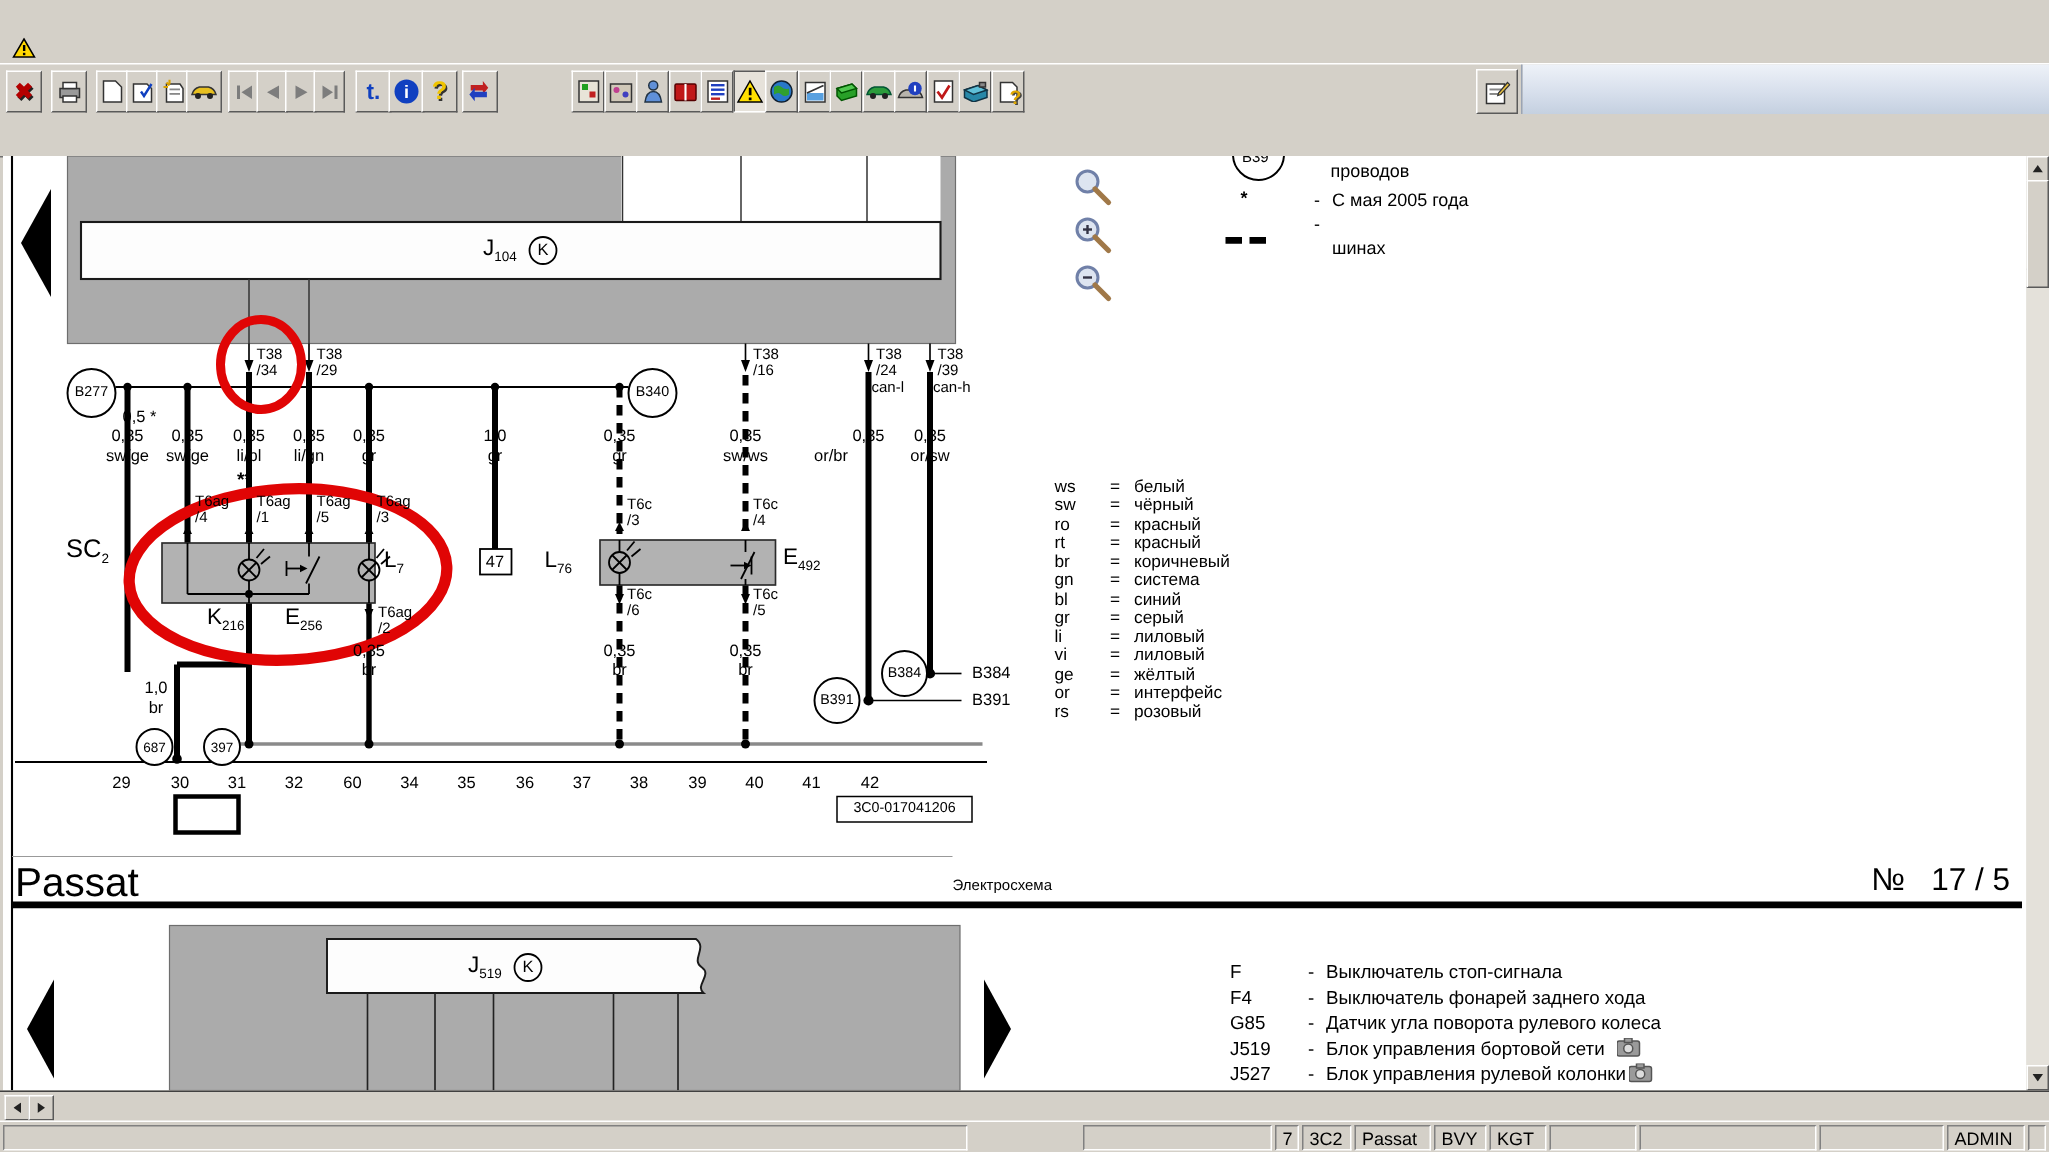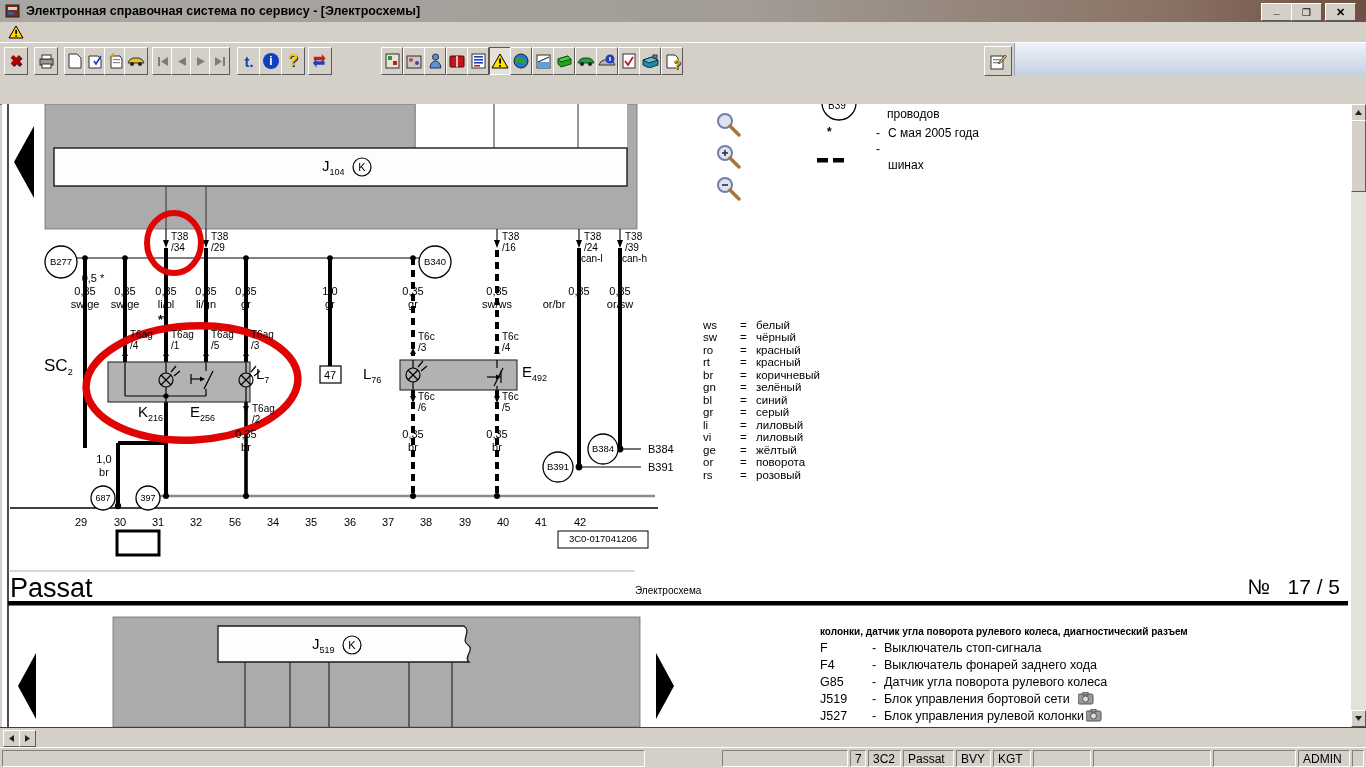--- a/index.html
+++ b/index.html
@@ -23,37 +23,20 @@
     font-size:12px;line-height:16px;padding-left:4px;box-sizing:border-box;background:#d4d0c8}
   .comp{position:absolute;white-space:nowrap;font-size:15px;line-height:15px;font-family:"Liberation Sans",sans-serif}
   .comp sub{font-size:9px}
   .ulf::first-letter{text-decoration:underline}
 </style>
 </head>
 <body>
 
 <div id="screen">
 
-  <div class="abs" style="left:0;top:0;width:1366px;height:22px;background:linear-gradient(90deg,#a9a7a4 0%,#a29c95 55%,#8a7365 85%,#6e4f41 100%);border-bottom:1px solid #808080">
-    <svg class="abs" style="left:5px;top:3px" width="16" height="16">
-      <rect x="1" y="2" width="13" height="12" fill="#7b2b20" stroke="#222"></rect>
-      <rect x="3" y="4" width="9" height="3" fill="#d8d0c4"></rect>
-        <rect x="3" y="9" width="6" height="3" fill="#3b5a8c"></rect>
-    </svg>
-    <div class="t f125 b" style="left:26px;top:4px">Электронная справочная система по сервису - [Электросхемы]</div>
-    <div class="btn raised" style="left:1261px;top:3px;width:29px;height:16px;font-size:11px;font-weight:bold">
-        <span style="margin-top:-6px">_</span>
-      </div>
-    <div class="btn raised" style="left:1291px;top:3px;width:29px;height:16px;font-size:10px">
-        <span>❐</span>
-      </div>
-    <div class="btn raised" style="left:1325px;top:3px;width:29px;height:16px;font-size:11px;font-weight:bold">
-        <span>✕</span>
-      </div>
-  </div>
 
   <div class="abs" style="left:0;top:22px;width:1366px;height:20px;background:#d4d0c8">
     <svg class="abs" style="left:8px;top:3px" width="16" height="14">
       <polygon points="8,1 15,13 1,13" fill="#ffd700" stroke="#000" stroke-width="1"></polygon>
       <rect x="7.3" y="5" width="1.6" height="4" fill="#000"></rect>
         <rect x="7.3" y="10.2" width="1.6" height="1.6" fill="#000"></rect>
     </svg>
     <div class="t f125" style="left:36px;top:25px">Служба</div>
     <div class="t f125" style="left:97px;top:25px">Править</div>
     <div class="t f125" style="left:158px;top:25px">Просмотр</div>
@@ -586,21 +569,21 @@
   <div class="t f95 c" style="left:603px;top:444px">B384</div>
   <div class="t f11" style="left:648px;top:443px">B384</div>
   <div class="t f11" style="left:648px;top:461px">B391</div>
   <div class="t f9 c" style="left:103px;top:493px">687</div>
   <div class="t f9 c" style="left:148px;top:493px">397</div>
 
   <div class="t f11 c" style="left:81px;top:516px">29</div>
   <div class="t f11 c" style="left:120px;top:516px">30</div>
   <div class="t f11 c" style="left:158px;top:516px">31</div>
   <div class="t f11 c" style="left:196px;top:516px">32</div>
-  <div class="t f11 c" style="left:235px;top:516px">56</div>
+  <div class="t f11 c" style="left:235px;top:516px">60</div>
   <div class="t f11 c" style="left:273px;top:516px">34</div>
   <div class="t f11 c" style="left:311px;top:516px">35</div>
   <div class="t f11 c" style="left:350px;top:516px">36</div>
   <div class="t f11 c" style="left:388px;top:516px">37</div>
   <div class="t f11 c" style="left:426px;top:516px">38</div>
   <div class="t f11 c" style="left:465px;top:516px">39</div>
   <div class="t f11 c" style="left:503px;top:516px">40</div>
   <div class="t f11 c" style="left:541px;top:516px">41</div>
   <div class="t f11 c" style="left:580px;top:516px">42</div>
   <div class="t f95 c" style="left:603px;top:534px">3C0-017041206</div>
@@ -626,49 +609,48 @@
       <div class="t f115" style="left:40px;top:28px">=</div>
       <div class="t f115" style="left:56px;top:28px">красный</div>
     <div class="t f115" style="left:3px;top:40px">rt</div>
       <div class="t f115" style="left:40px;top:40px">=</div>
       <div class="t f115" style="left:56px;top:40px">красный</div>
     <div class="t f115" style="left:3px;top:53px">br</div>
       <div class="t f115" style="left:40px;top:53px">=</div>
       <div class="t f115" style="left:56px;top:53px">коричневый</div>
     <div class="t f115" style="left:3px;top:65px">gn</div>
       <div class="t f115" style="left:40px;top:65px">=</div>
-      <div class="t f115" style="left:56px;top:65px">зелёный</div>
+      <div class="t f115" style="left:56px;top:65px">система</div>
     <div class="t f115" style="left:3px;top:78px">bl</div>
       <div class="t f115" style="left:40px;top:78px">=</div>
       <div class="t f115" style="left:56px;top:78px">синий</div>
     <div class="t f115" style="left:3px;top:90px">gr</div>
       <div class="t f115" style="left:40px;top:90px">=</div>
       <div class="t f115" style="left:56px;top:90px">серый</div>
     <div class="t f115" style="left:3px;top:103px">li</div>
       <div class="t f115" style="left:40px;top:103px">=</div>
       <div class="t f115" style="left:56px;top:103px">лиловый</div>
     <div class="t f115" style="left:3px;top:115px">vi</div>
       <div class="t f115" style="left:40px;top:115px">=</div>
       <div class="t f115" style="left:56px;top:115px">лиловый</div>
     <div class="t f115" style="left:3px;top:128px">ge</div>
       <div class="t f115" style="left:40px;top:128px">=</div>
       <div class="t f115" style="left:56px;top:128px">жёлтый</div>
     <div class="t f115" style="left:3px;top:140px">or</div>
       <div class="t f115" style="left:40px;top:140px">=</div>
-      <div class="t f115" style="left:56px;top:140px">поворота</div>
+      <div class="t f115" style="left:56px;top:140px">интерфейс</div>
     <div class="t f115" style="left:3px;top:153px">rs</div>
       <div class="t f115" style="left:40px;top:153px">=</div>
       <div class="t f115" style="left:56px;top:153px">розовый</div>
   </div>
 
   <div class="t f27" style="left:10px;top:574px">Passat</div>
   <div class="t f135" style="left:635px;top:583px">Электросхема</div>
   <div class="t f21" style="left:1224px;top:575px;width:116px;text-align:right;white-space:pre">№   17 / 5</div>
 
-  <div class="t f135 b" style="left:820px;top:624px">колонки, датчик угла поворота рулевого колеса, диагностический разъем</div>
   <div class="t f125" style="left:820px;top:641px">F</div>
   <div class="t f125" style="left:872px;top:641px">-</div>
   <div class="t f125" style="left:884px;top:641px">Выключатель стоп-сигнала</div>
   <div class="t f125" style="left:820px;top:658px">F4</div>
   <div class="t f125" style="left:872px;top:658px">-</div>
   <div class="t f125" style="left:884px;top:658px">Выключатель фонарей заднего хода</div>
   <div class="t f125" style="left:820px;top:675px">G85</div>
   <div class="t f125" style="left:872px;top:675px">-</div>
   <div class="t f125" style="left:884px;top:675px">Датчик угла поворота рулевого колеса</div>
   <div class="t f125" style="left:820px;top:692px">J519</div>

